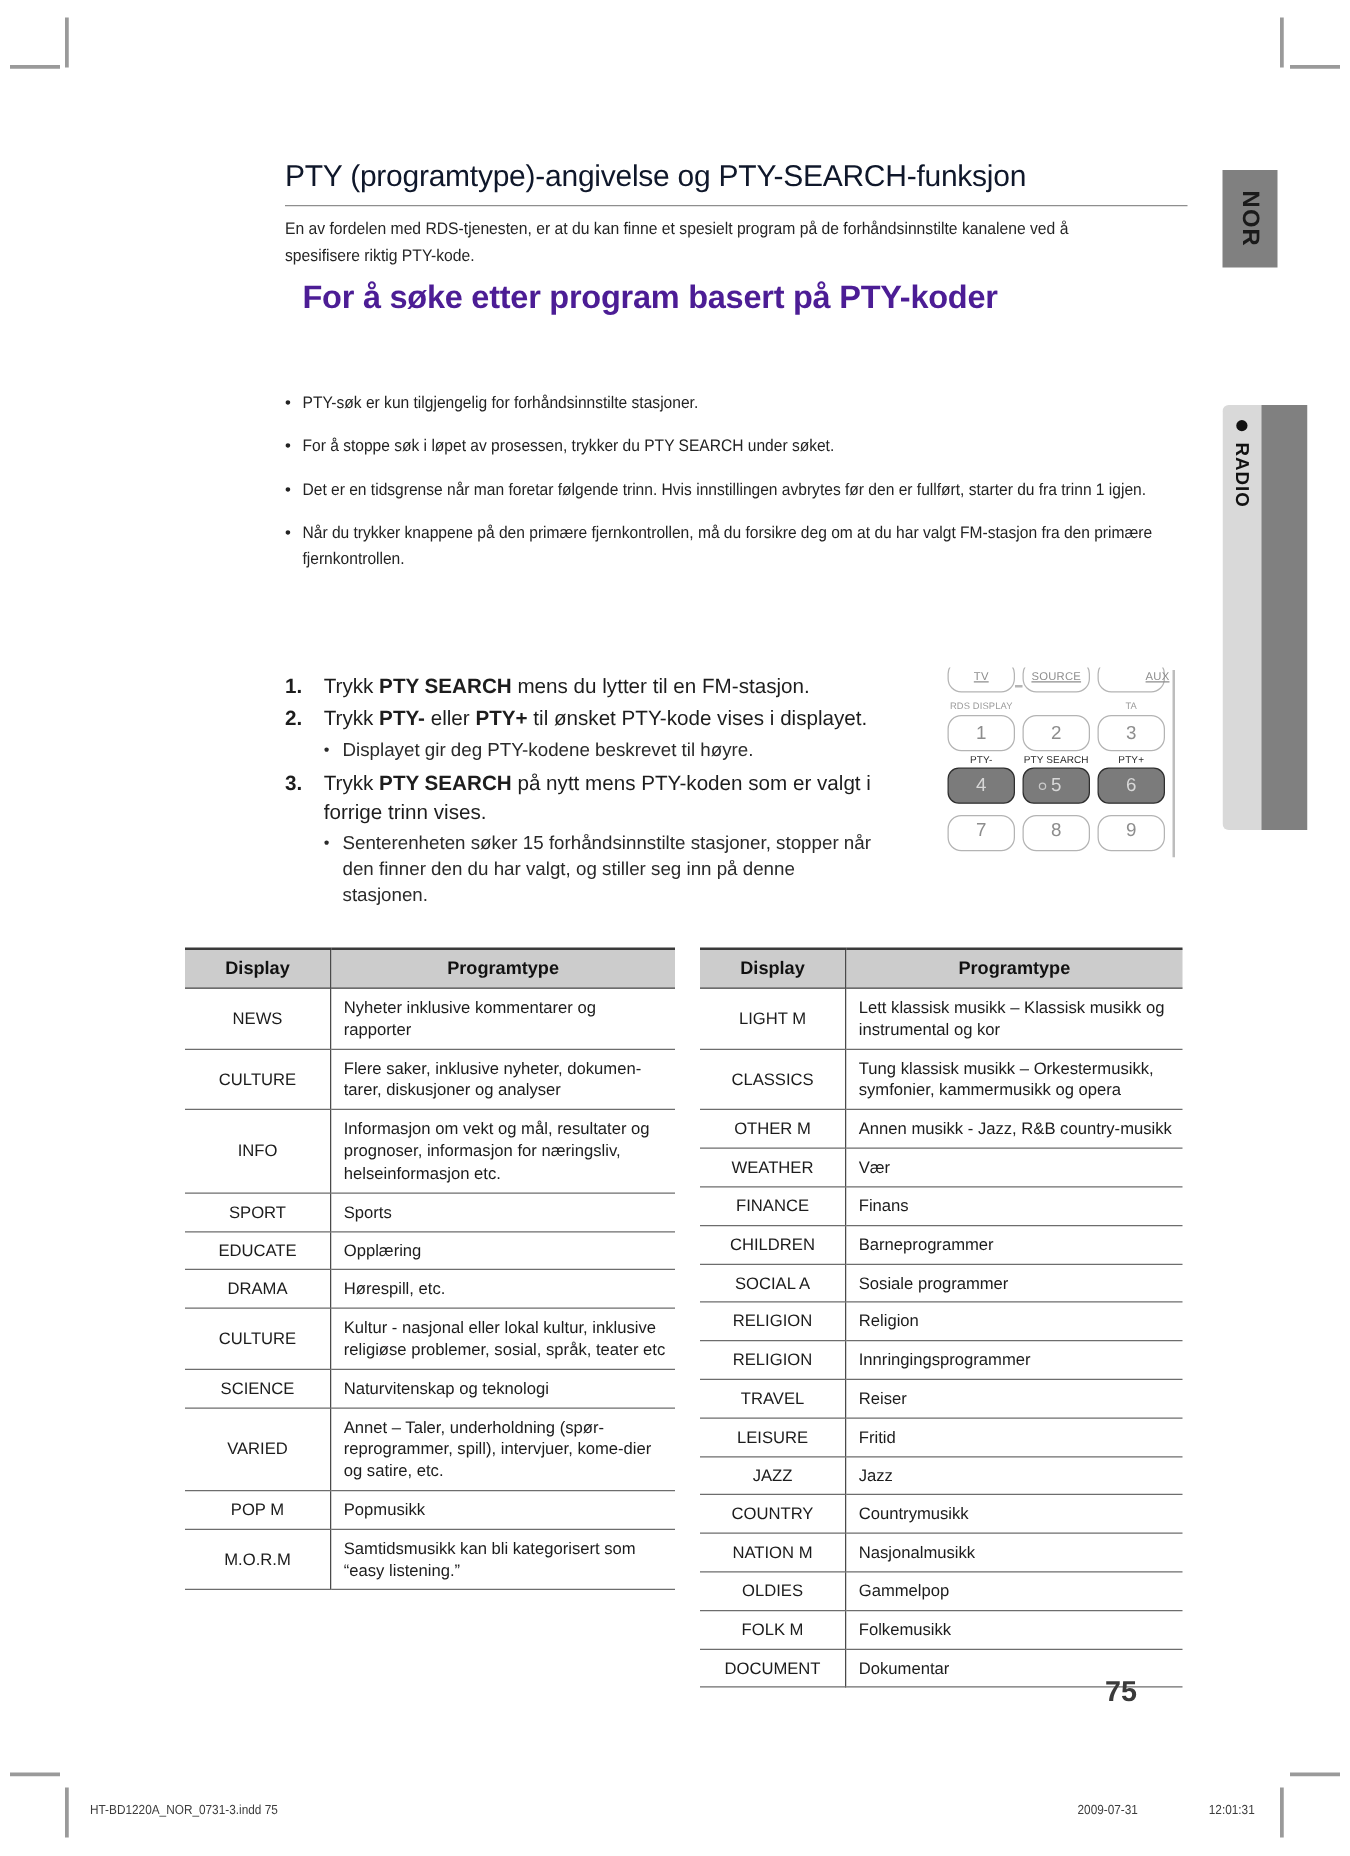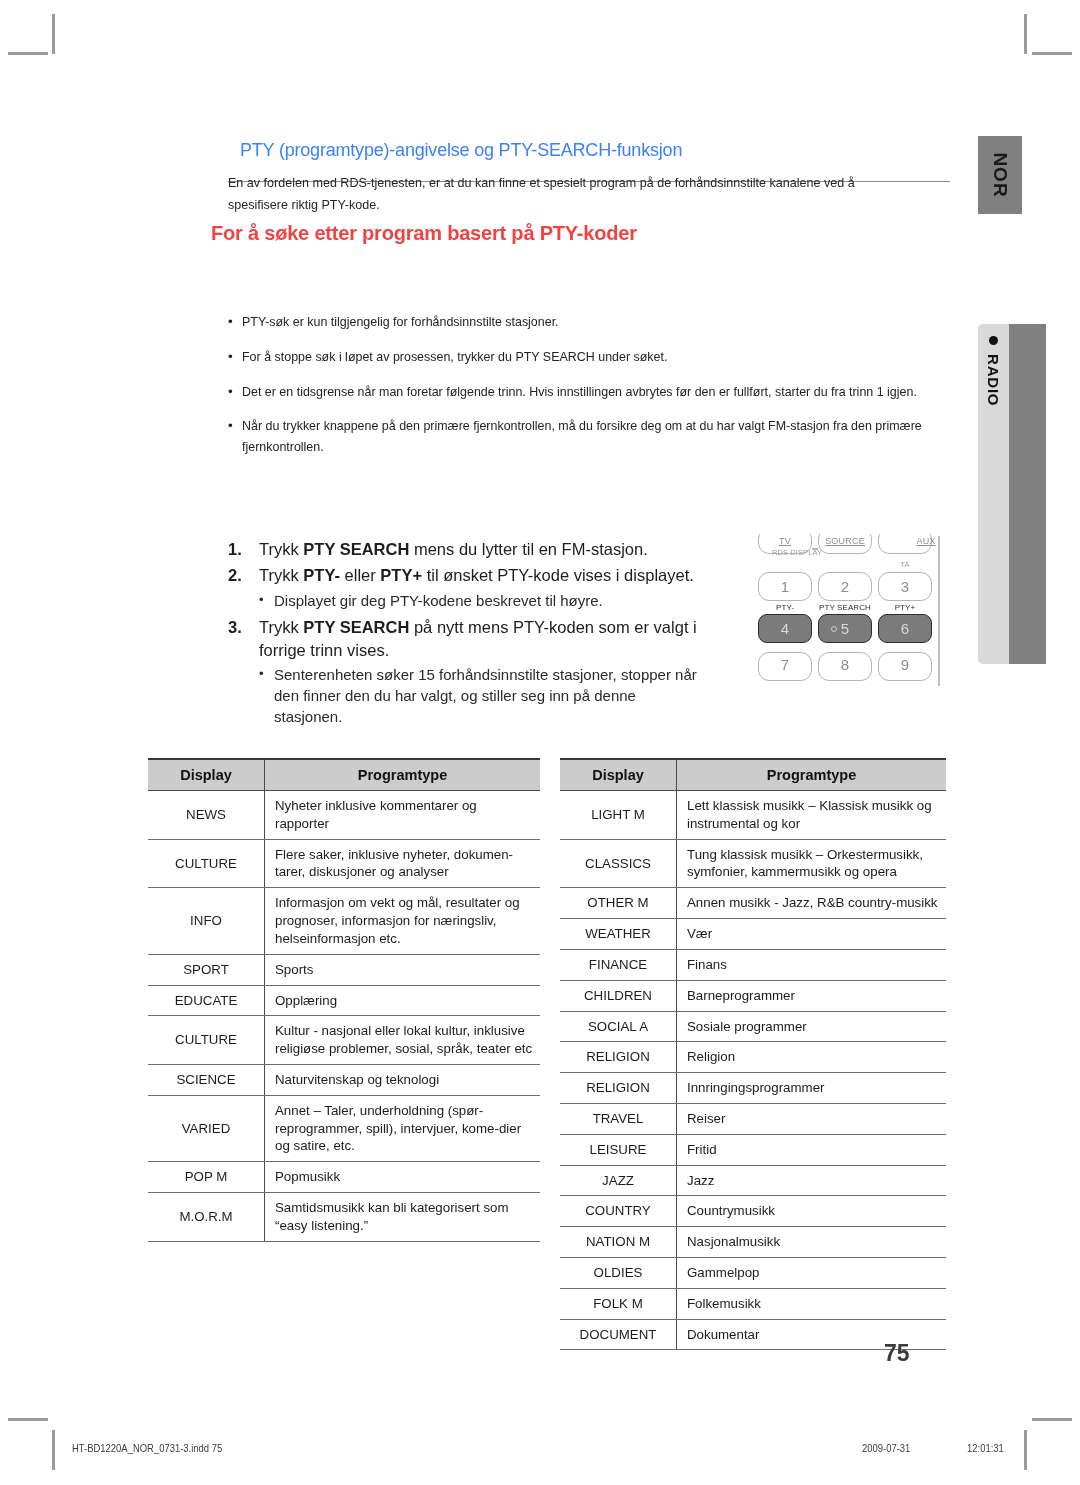--- a/index.html
+++ b/index.html
@@ -28,25 +28,25 @@
     width: 1080px; height: 1485px;
   }
 
   
   .title-block {
     position: absolute;
     left: 228px; top: 128px;
     width: 722px;
   }
   .page-title {
-    font-size: 18px;
+    font-size: 24px;
     font-weight: 400;
     letter-spacing: -0.2px;
-    color: #3b82f6;
-    margin: 12px;
+    color: #0f172a;
+    margin: 0;
     padding-bottom: 8px;
     white-space: nowrap;
   }
   .title-rule {
     height: 1px;
     background: #8e8e8e;
     width: 100%;
   }
 
   .intro {
@@ -55,24 +55,24 @@
     width: 718px;
     font-size: 13.5px;
     line-height: 1.62;
     color: #252525;
     transform: scaleX(0.93);
     transform-origin: left top;
   }
 
   .subhead {
     position: absolute;
-    left: 211px;
+    left: 242px;
     font-weight: bold;
-    color: #ef4444;
-    font-size: 20px;
+    color: #4c1d95;
+    font-size: 26px;
     letter-spacing: -0.2px;
   }
   .subhead-1 { top: 222px; }
   .subhead-2 { top: 270px; }
 
   
   .notes {
     position: absolute;
     left: 228px; top: 312px;
     width: 720px;
@@ -336,21 +336,21 @@
       <div class="step"><span class="num">3.</span><span><span>Trykk </span><b>PTY SEARCH</b><span> på nytt mens PTY-koden som er valgt i forrige trinn vises.</span></span></div>
       <div class="substep"><span class="sdot">•</span><span>Senterenheten søker 15 forhåndsinnstilte stasjoner, stopper når den finner den du har valgt, og stiller seg inn på denne stasjonen.</span></div>
     </div>
 
   <div class="remote" id="remote-illustration">
     <div class="rbar" style="left:186px; top:2px; height:150px;"></div>
   <div class="rbtn small" style="left: 6px; top: -6px; width: 54px; height: 26px;">TV</div>
       <div class="rbtn small" style="left: 66px; top: -6px; width: 54px; height: 26px;">SOURCE</div>
       <div class="rbtn small" style="left: 126px; top: -6px; width: 54px; height: 26px; padding-left: 42px;">AUX</div>
       <div class="rbar" style="left: 60px; top: 14px; width: 6px; height: 1.6px; background: rgb(180, 180, 180);"></div>
-      <div class="rlabel" style="left: 6px; top: 14px; width: 54px; margin-left: 12px;">RDS DISPLAY</div>
+      <div class="rlabel" style="left: 6px; top: 26px; width: 54px;">RDS DISPLAY</div>
       <div class="rlabel" style="left: 126px; top: 26px; width: 54px;">TA</div>
       <div class="rbtn" style="left: 6px; top: 38px; width: 54px; height: 29px;">1</div>
       <div class="rbtn" style="left: 66px; top: 38px; width: 54px; height: 29px;">2</div>
       <div class="rbtn" style="left: 126px; top: 38px; width: 54px; height: 29px;">3</div>
       <div class="rlabel" style="left: 6px; top: 69px; width: 54px; color: rgb(43, 43, 43); font-size: 8px;">PTY-</div>
       <div class="rlabel" style="left: 66px; top: 69px; width: 54px; color: rgb(43, 43, 43); font-size: 8px;">PTY SEARCH</div>
       <div class="rlabel" style="left: 126px; top: 69px; width: 54px; color: rgb(43, 43, 43); font-size: 8px;">PTY+</div>
       <div class="rbtn dark" style="left: 6px; top: 80px; width: 54px; height: 29px;">4</div>
       <div class="rbtn dark" style="left: 66px; top: 80px; width: 54px; height: 29px;">5</div>
       <div class="rdot" style="left: 79px; top: 92px;"></div>
@@ -396,20 +396,24 @@
         </tr>
         <tr>
           <td class="c-disp">SPORT</td>
           <td class="c-type">Sports</td>
         </tr>
         <tr>
           <td class="c-disp">EDUCATE</td>
           <td class="c-type">Opplæring</td>
         </tr>
         <tr>
+          <td class="c-disp">DRAMA</td>
+          <td class="c-type">Hørespill, etc.</td>
+        </tr>
+        <tr>
           <td class="c-disp">CULTURE</td>
           <td class="c-type">Kultur - nasjonal eller lokal kultur, inklusive religiøse problemer, sosial, språk, teater etc</td>
         </tr>
         <tr>
           <td class="c-disp">SCIENCE</td>
           <td class="c-type">Naturvitenskap og teknologi</td>
         </tr>
         <tr>
           <td class="c-disp">VARIED</td>
           <td class="c-type">Annet – Taler, underholdning (spør-reprogrammer, spill), intervjuer, kome-dier og satire, etc.</td>

